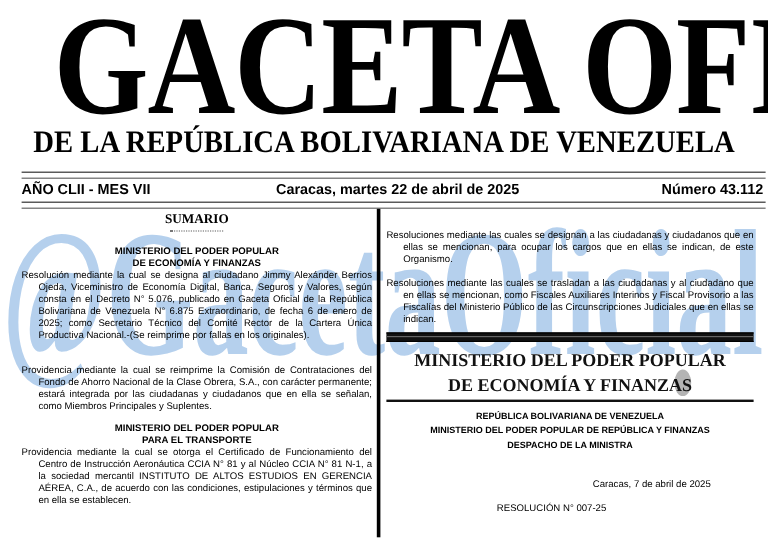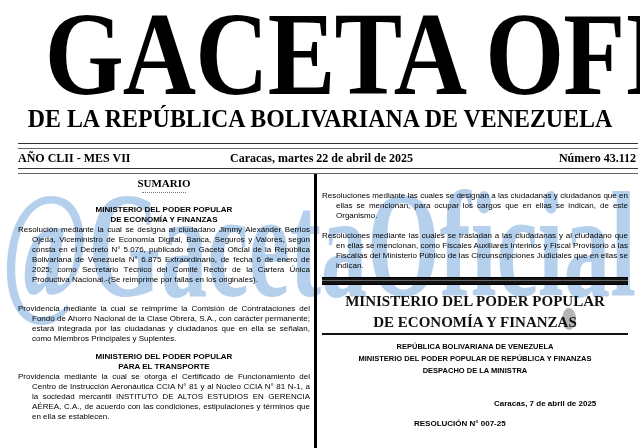--- a/index.html
+++ b/index.html
@@ -19,41 +19,41 @@
       position: absolute; left: 0; top: 104px; width: 640px; text-align: center;
       font-family: "Liberation Serif", serif; font-weight: bold;
       font-size: 26px; line-height: 30px; white-space: nowrap;
       transform: scaleX(0.92); transform-origin: center top;
     }
     .rule-double {
       position: absolute; left: 18px; width: 620px; height: 4px;
       border-top: 1px solid #333; border-bottom: 1px solid #666;
     }
     .issue-bar { position: absolute; left: 18px; top: 151px; width: 618px; height: 16px;
-      font-family: Liberation Serif, serif; font-weight: bold; font-size: 12px; }
+      font-family: Liberation Sans, sans-serif; font-weight: bold; font-size: 12px; }
     .issue-bar span { position: absolute; top: 0; white-space: nowrap; }
     .col-left { position: absolute; left: 18px; top: 175px; width: 292px; }
     .col-divider { position: absolute; left: 314px; top: 174px; width: 3px; height: 274px; background: #000; }
     .col-right { position: absolute; left: 322px; top: 175px; width: 306px; margin-top: 16px; }
     .sumario-title {
       text-align: center; font-family: "Liberation Serif", serif; font-weight: bold;
       font-size: 11px; line-height: 16px; margin-top: 0px;
     }
     .sumario-underline { width: 44px; margin: 1px auto 0; border-top: 1px dotted #777; height: 0; }
     .min-head { text-align: center; font-weight: bold; font-size: 8px; line-height: 10px; }
     .body-text { font-size: 8px; line-height: 10px; text-align: justify; }
     .hang { padding-left: 14px; text-indent: -14px; }
     .center-text { text-align: center; font-size: 8px; line-height: 10px; }
     .thick-rule { height: 6px; background: #111; border-top: 1px solid #000; border-bottom: 1px solid #000; position: relative; }
     .thick-rule::after { content: ""; position: absolute; left: 0; right: 0; top: 2px; height: 1px; background: #666; }
     .big-min { text-align: center; font-family: "Liberation Serif", serif; font-weight: bold;
       font-size: 15px; line-height: 21px; color: #111; }
     .thin-rule { border-top: 2px solid #111; margin: 0 0; }
     .rep-head { text-align: center; font-weight: bold; font-size: 7.5px; line-height: 12px; }
-    .right-meta { font-weight: bold; font-size: 8px; line-height: 10px; }
+    .right-meta { font-weight: normal; font-size: 8px; line-height: 10px; }
     .watermark {
       position: absolute; pointer-events: none; white-space: nowrap;
       font-family: "Liberation Serif", serif; font-weight: bold;
       color: rgba(90, 150, 215, 0.45);
     }
     .watermark .io { color: rgba(245, 140, 60, 0.55); }
     .wm-dot { position: absolute; width: 14px; height: 22px; border-radius: 50%;
       background: rgba(130,130,130,0.6); pointer-events: none; }
   </style>
 </head>

